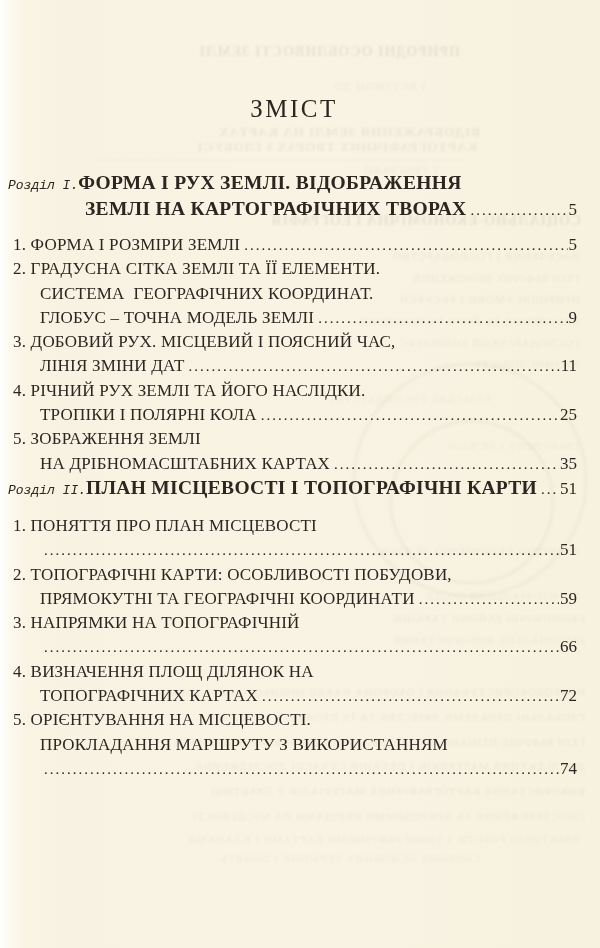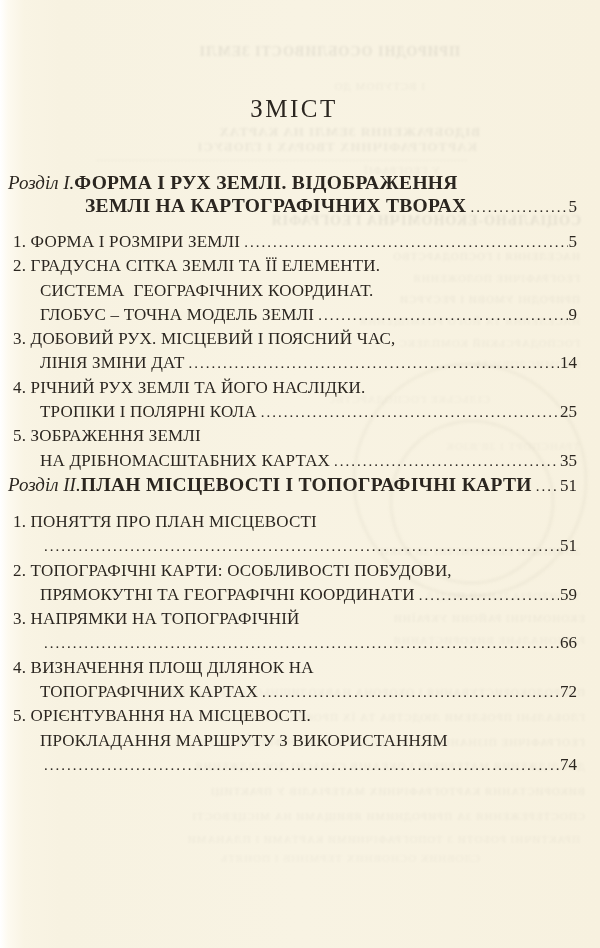--- a/index.html
+++ b/index.html
@@ -24,21 +24,21 @@
   }
   .toc-title{
     position:absolute;top:95px;left:0;right:12px;margin:0;
     text-align:center;font-size:25px;font-weight:400;letter-spacing:2.5px;
   }
   #toc-root{position:absolute;top:171px;left:8px;right:23px;}
   .chapter{font-size:19.5px;font-weight:bold;line-height:23px;}
   .chapter-2{}
   .ch-line{display:flex;align-items:baseline;}
   .ch-cont{padding-left:77px;}
-  .ch-label{font-style:italic;font-weight:400;font-size:19px;white-space:pre;}
+  .ch-label{font-style:italic;font-weight:400;font-size:13px;white-space:pre;font-family:Liberation Mono, monospace;}
   .ch-title{white-space:pre;letter-spacing:0.3px;}
   .items{margin-top:11px;font-size:17px;line-height:24.3px;padding-left:5px;}
   .items-2{margin-top:12px;}
   .toc-line{display:flex;align-items:flex-end;}
   .toc-line .t{white-space:pre;letter-spacing:0.2px;}
   .cont{padding-left:27px;}
   .leader{
     flex:1 1 auto;overflow:hidden;white-space:nowrap;
     font-size:15px;font-weight:400;letter-spacing:2px;
     margin:0 1px 0 4px;color:#2b2620;
@@ -114,21 +114,21 @@
             <span class="pg">9</span>
           </div>
         </div>
         <div class="toc-item">
           <div class="toc-line">
             <span class="t">3. ДОБОВИЙ РУХ. МІСЦЕВИЙ І ПОЯСНИЙ ЧАС,</span>
           </div>
           <div class="toc-line cont">
             <span class="t">ЛІНІЯ ЗМІНИ ДАТ</span>
             <span class="leader">....................................................................................................................................................................................</span>
-            <span class="pg">14</span>
+            <span class="pg">11</span>
           </div>
         </div>
         <div class="toc-item">
           <div class="toc-line">
             <span class="t">4. РІЧНИЙ РУХ ЗЕМЛІ ТА ЙОГО НАСЛІДКИ.</span>
           </div>
           <div class="toc-line cont">
             <span class="t">ТРОПІКИ І ПОЛЯРНІ КОЛА</span>
             <span class="leader">....................................................................................................................................................................................</span>
             <span class="pg">25</span>

